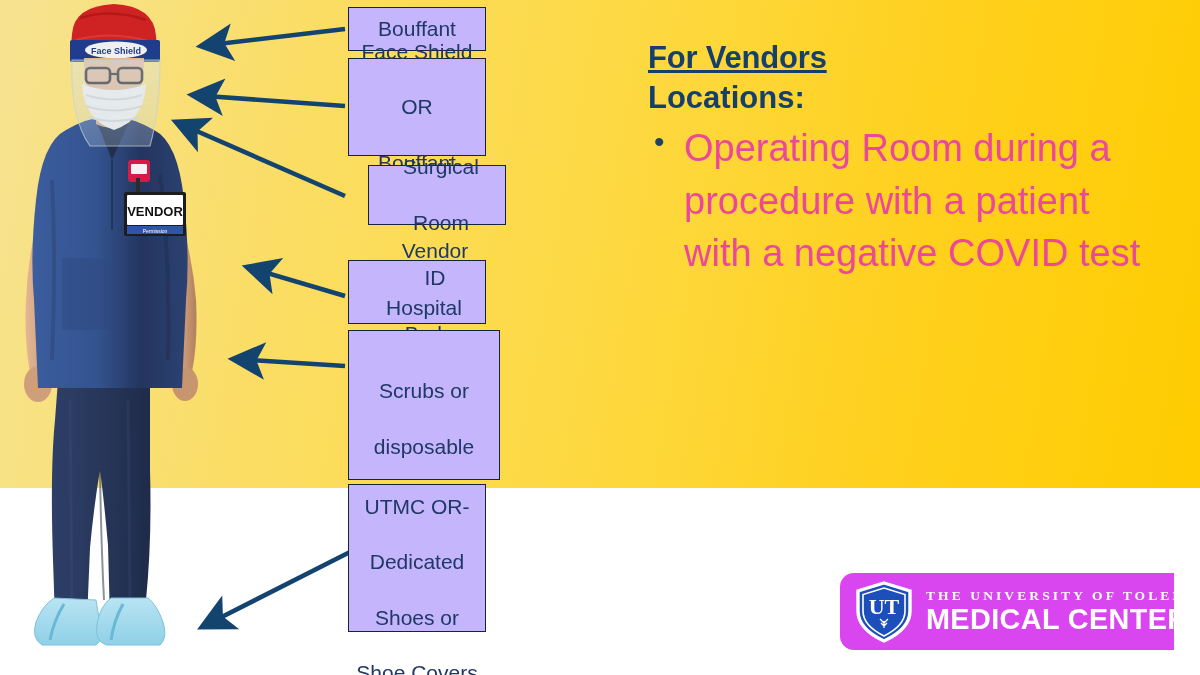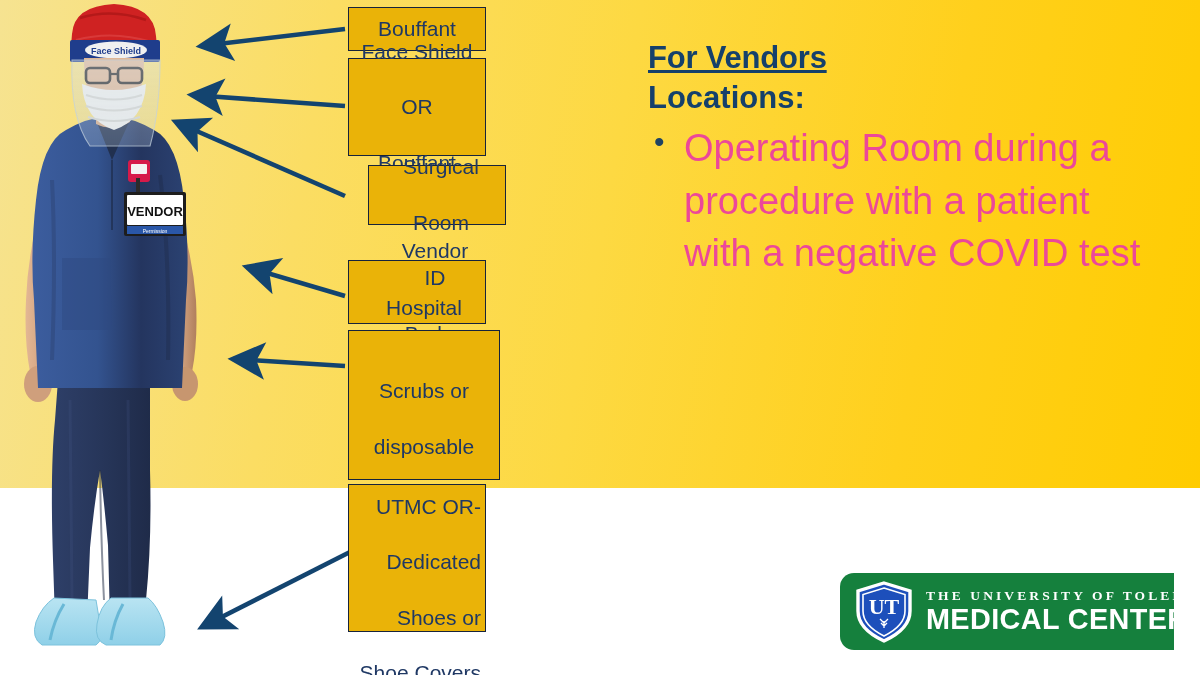--- a/index.html
+++ b/index.html
@@ -41,21 +41,21 @@
     position: absolute;
     left: 0; top: 0;
     width: 1200px; height: 675px;
     pointer-events: none;
   }
 
   
   .callout {
     position: absolute;
     box-sizing: border-box;
-    background: #eab308;
+    background: #c4b5fd;
     border: 1.3px solid #17233b;
     color: #1f3864;
     font-family: "Liberation Sans", sans-serif;
     font-size: 21px;
     line-height: 1.32;
     text-align: center;
     display: flex;
     align-items: center;
     justify-content: center;
     padding: 2px 4px;
@@ -107,21 +107,21 @@
     flex: 1 1 auto;
   }
 
   
   .logo {
     position: absolute;
     left: 840px;
     top: 573px;
     width: 334px;
     height: 77px;
-    background: #15803d;
+    background: #d946ef;
     border-radius: 14px 0 0 14px;
     display: flex;
     align-items: center;
     padding-left: 14px;
     box-sizing: border-box;
   }
   .logo-shield { flex: 0 0 auto; }
   .logo-words {
     margin-left: 12px;
     color: #ffffff;
@@ -287,21 +287,21 @@
   <div class="callout" style="left:348px; top:330px; width:152px; height:150px;">
     <span>
       <span>Hospital</span><br>
       <br>
       <span>Scrubs or</span><br>
       <span>disposable</span><br>
       <span>Bunny Suit</span>
     </span>
   </div>
 
-  <div class="callout topalign" style="left:348px; top:484px; width:138px; height:148px;text-align:right;">
+  <div class="callout topalign" style="left:348px; top:484px; width:138px; height:148px;">
     <span>
       <span>UTMC OR-</span><br>
       <span>Dedicated</span><br>
       <span>Shoes or</span><br>
       <span>Shoe Covers</span>
     </span>
   </div>
 
   <div class="right-text">
     <div class="hdr-vendors">For Vendors</div>

